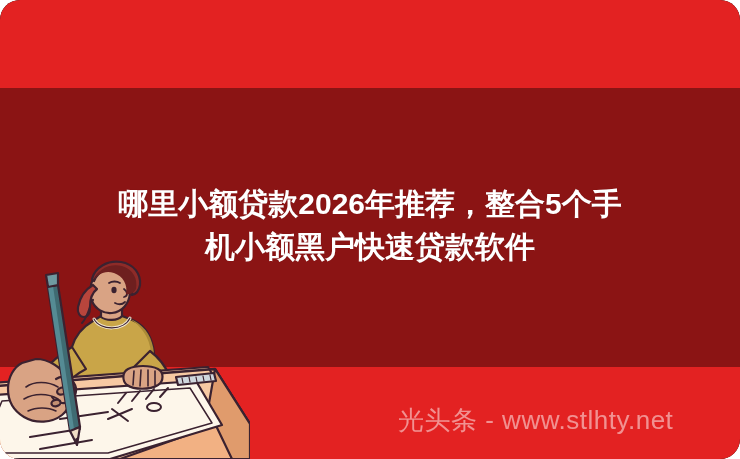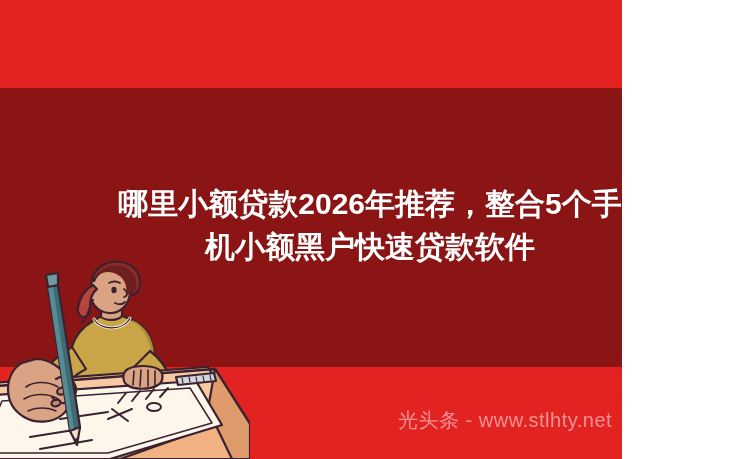--- a/index.html
+++ b/index.html
@@ -6,24 +6,25 @@
     margin: 0;
     padding: 0;
     background: #ffffff;
   }
   body {
     font-family: "Liberation Sans", "DejaVu Sans", sans-serif;
   }
 
   #card {
     position: relative;
-    width: 622px;
+    width: 740px;
     height: 459px;
     overflow: hidden;
     background: #000000;
+    border-radius: 20px;
   }
 
   
   .band {
     position: absolute;
     left: 0;
     width: 740px;
   }
   #band-top    { top: 0px;   height: 88px;  background: #e32222; }
   #band-middle { top: 88px;  height: 279px; background: #8b1414; }
@@ -58,21 +59,21 @@
   }
 
   
   #watermark {
     position: absolute;
     left: 398px;
     top: 403px;
     width: 320px;
     text-align: left;
     color: rgba(255, 255, 255, 0.50);
-    font-size: 20px;
+    font-size: 26px;
     font-weight: normal;
     letter-spacing: 0.5px;
     line-height: 34px;
     z-index: 7;
   }
 </style>
 </head>
 <body>
 
 <div id="card">

